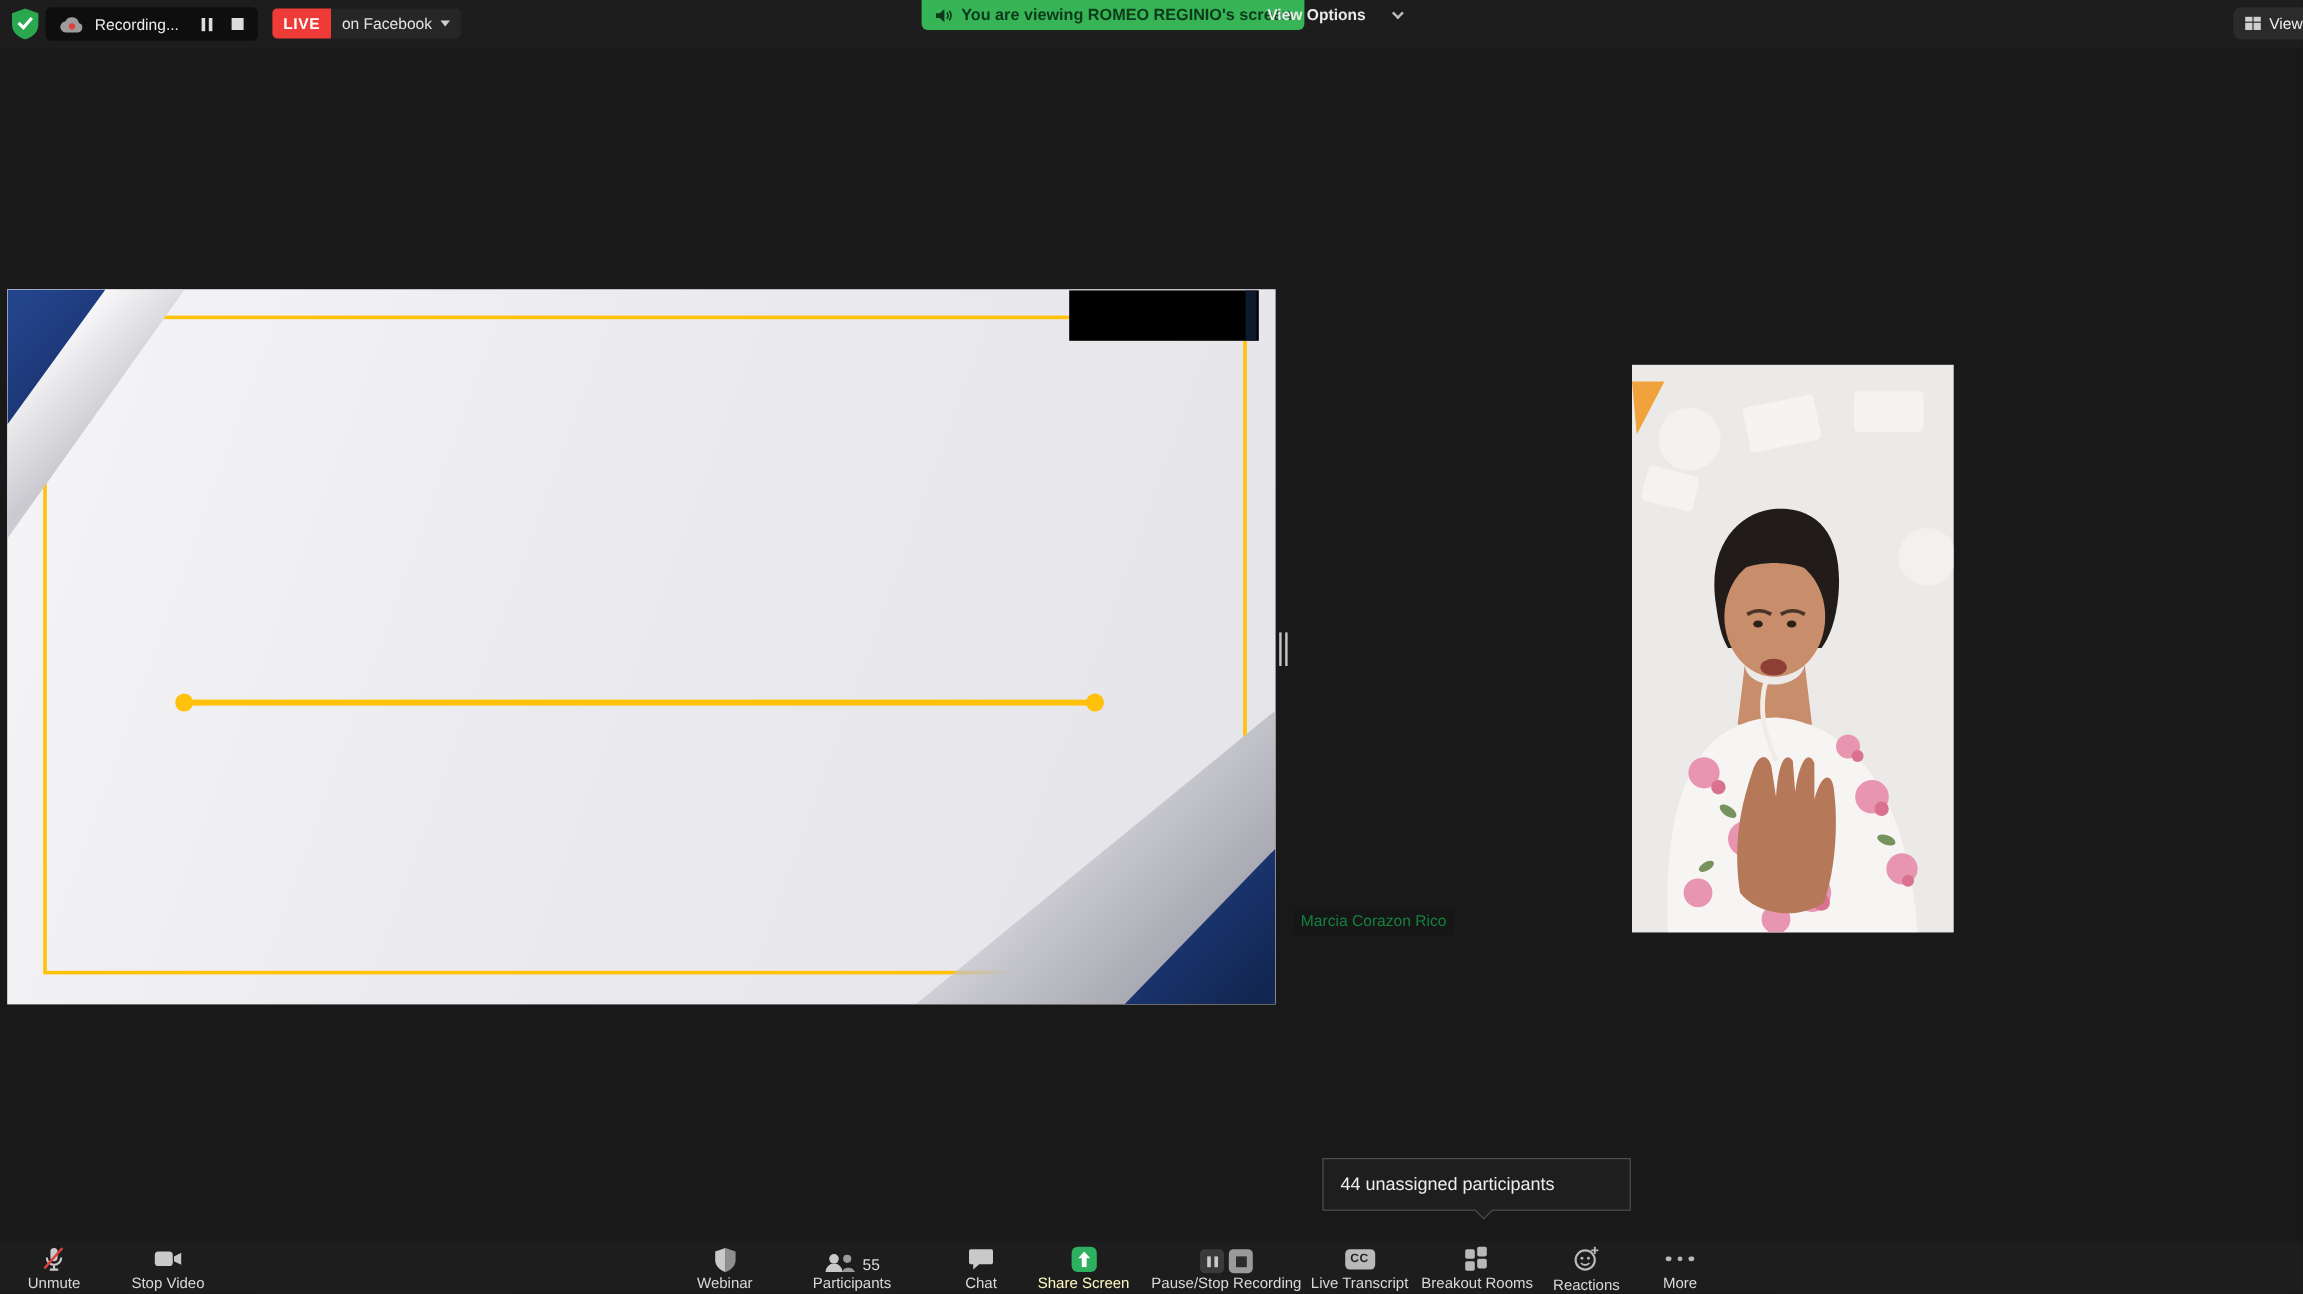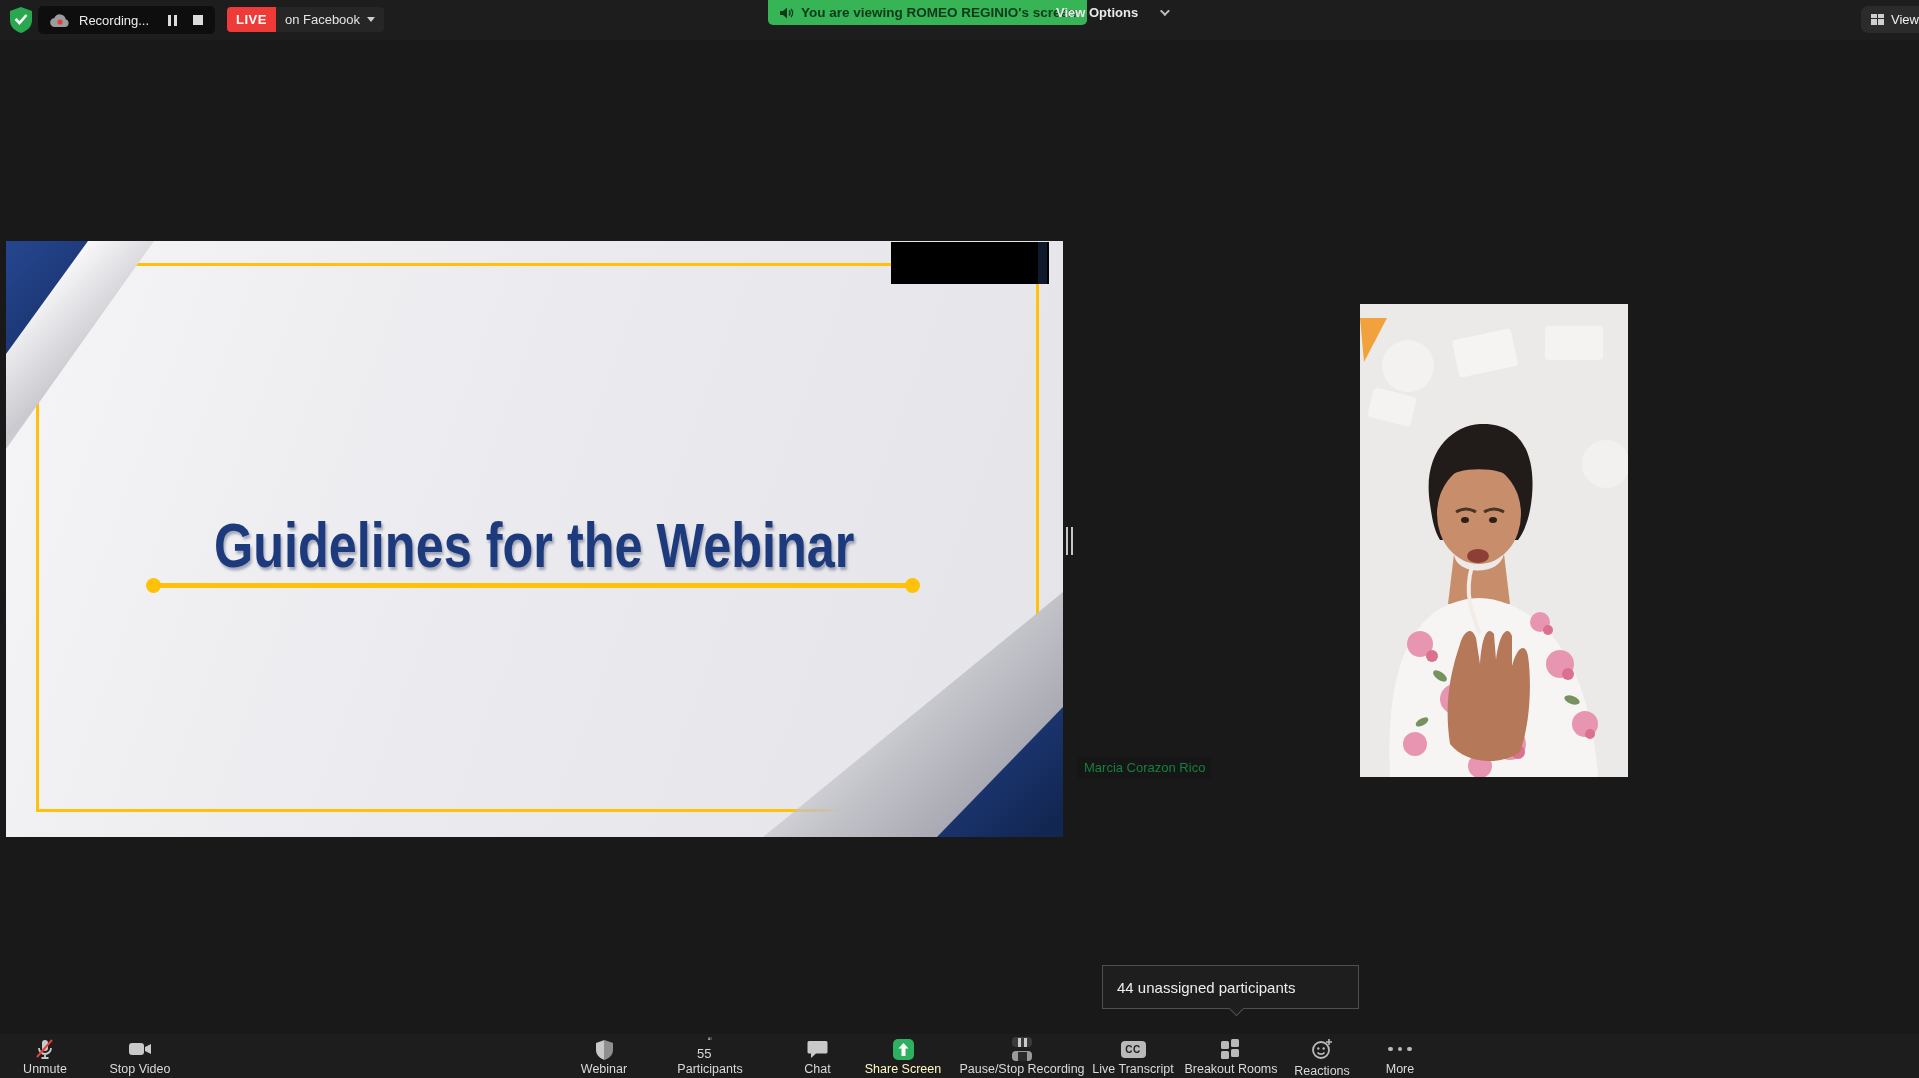--- a/index.html
+++ b/index.html
@@ -74,21 +74,21 @@
   #tooltip-arrow { position:absolute; left:1231px; top:1003px; width:11px; height:11px; background:#1e1e1f;
                    transform:rotate(45deg); border-right:1px solid #4f4f52; border-bottom:1px solid #4f4f52; z-index:41; }
 
   
   #toolbar { position:absolute; left:0; top:1034px; width:1919px; height:44px; background:#1d1d1d; z-index:30; }
   .titem { position:absolute; top:0; height:44px; display:flex; flex-direction:column; align-items:center;
            justify-content:flex-start; cursor:default; }
   .ticon { height:24px; display:flex; align-items:center; justify-content:center; margin-top:3px; }
   .tlabel { font-size:12.5px; color:#d9d9d9; margin-top:1px; white-space:nowrap; }
   .tlabel.green { color:#fef9c3; }
-  .iconrow { display:flex; align-items:flex-start; gap:6px;flex-direction:column; }
+  .iconrow { display:flex; align-items:flex-end; gap:6px; }
   .pcount { color:#d9d9d9; font-size:13px; }
   .sharesq { width:21px; height:21px; background:#2db05f; border-radius:5px; display:flex; align-items:center; justify-content:center; }
   .ccbox { width:25px; height:17px; background:#b9b9b9; border-radius:4px; color:#1d1d1d; font-size:10px;
            font-weight:bold; display:flex; align-items:center; justify-content:center; letter-spacing:.5px; }
   .bgrid { position:relative; width:20px; height:20px; }
   .bgrid i { position:absolute; width:8px; height:8px; background:#b9b9b9; border-radius:1.5px; }
   .recsq { width:20px; height:20px; border-radius:4px; display:flex; align-items:center; justify-content:center; }
   .recsq.p { background:#3a3a3a; } .recsq.p i { width:3px; height:9px; background:#c9c9c9; display:block; margin:0 1.5px; }
   .recsq.s { background:#9a9a9a; } .recsq.s i { width:9px; height:9px; background:#2c2c2c; display:block; }
   .dots3 { display:flex; gap:5px; } .dots3 i { width:4.5px; height:4.5px; border-radius:50%; background:#b9b9b9; }
@@ -151,23 +151,20 @@
 
 <div id="slide">
   <div id="frame"></div>
   <div class="band-tl"></div>
   <div class="navy-tl"></div>
   <div class="band-br"></div>
   <div class="navy-br"></div>
   <div id="covered-box">
       <i></i>
     </div>
-  <div id="slide-title">
-    <span>Guidelines for the Webinar</span>
-  </div>
   <div id="underline"></div>
   <div class="udot" style="left:140px;"></div>
   <div class="udot" style="left:899px;"></div>
 </div>
 
 <div id="divider-handle">
     <i></i>
     <i></i>
   </div>
 

